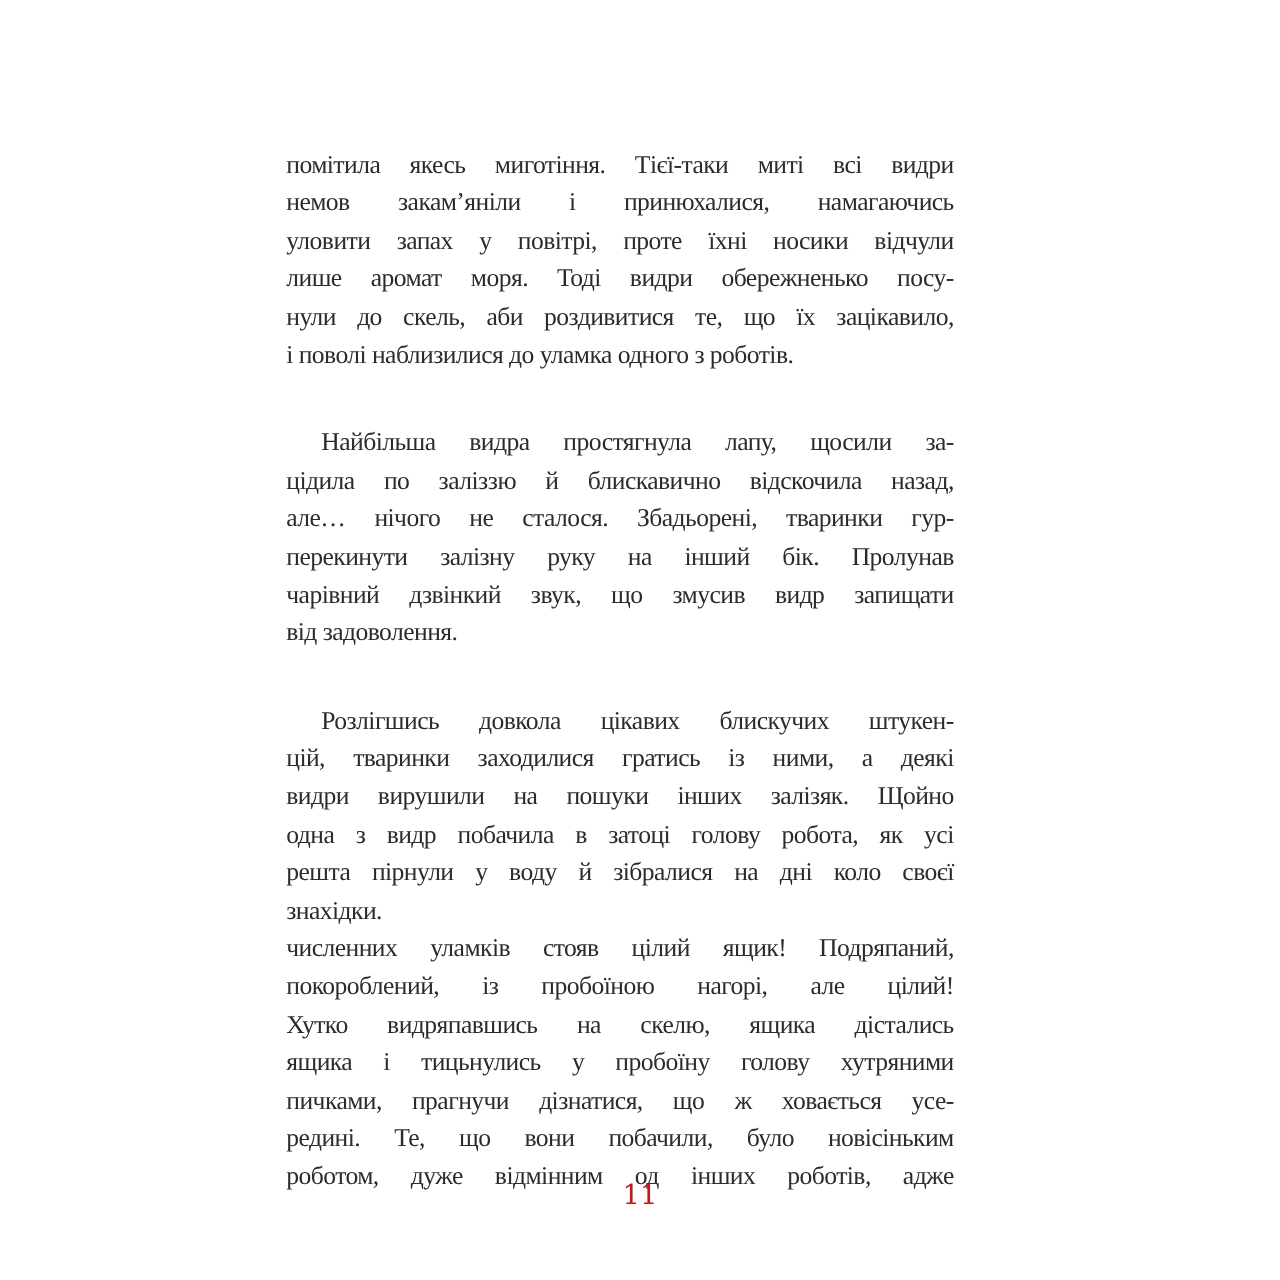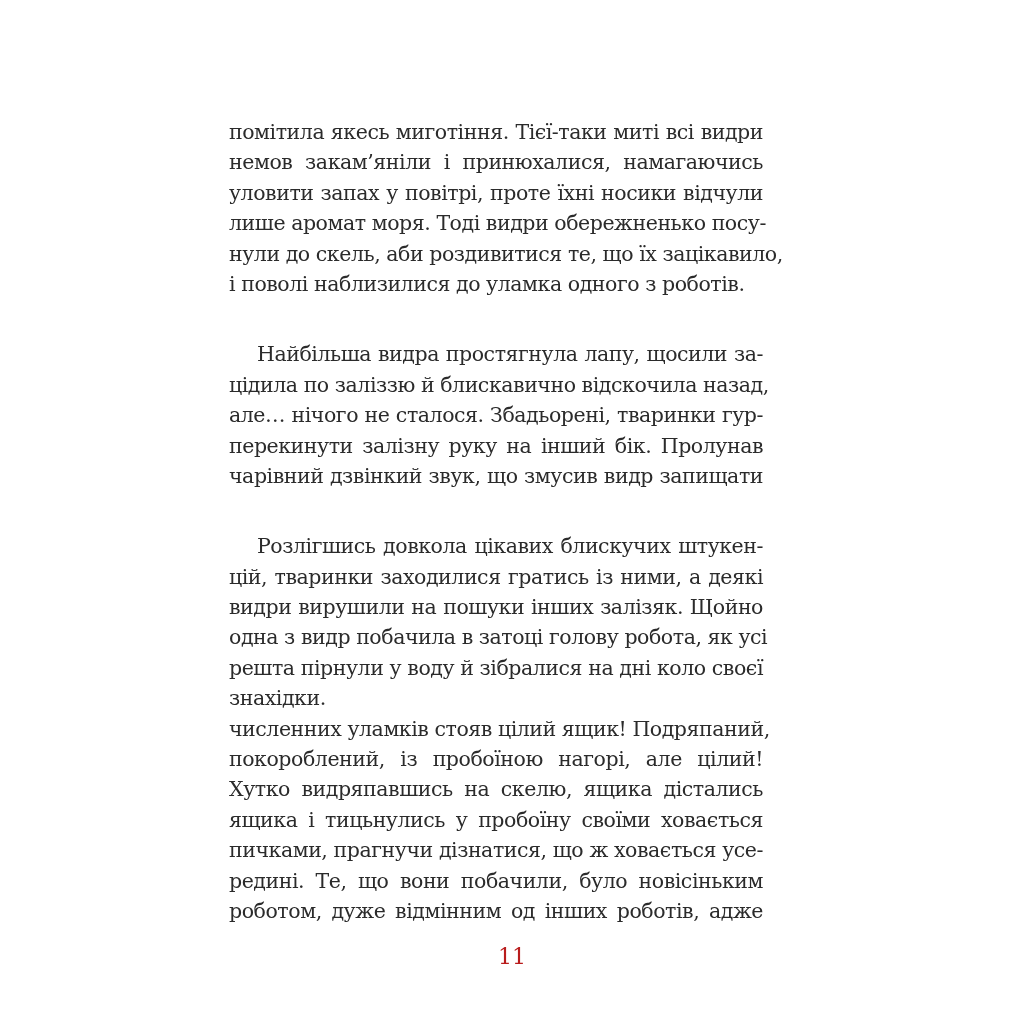--- a/index.html
+++ b/index.html
@@ -28,20 +28,21 @@
       margin: 0;
       text-align: justify;
       text-align-last: left;
     }
     .line {
       display: block;
       text-align: justify;
       text-align-last: justify;
       white-space: nowrap;
       height: 30.4px;
+      font-family: Liberation Serif, serif;
     }
     .line.last {
       text-align-last: left;
     }
     .line.indent {
       padding-left: 28px;
       margin-top: 40px;
     }
     .page-number {
       position: absolute;
@@ -68,35 +69,36 @@
     <span class="line">нули до скель, аби роздивитися те, що їх зацікавило,</span>
     <span class="line last">і поволі наблизилися до уламка одного з роботів.</span>
   </div>
 
   <div class="para">
     <span class="line indent">Найбільша видра простягнула лапу, щосили за-</span>
     <span class="line">цідила по заліззю й блискавично відскочила назад,</span>
     <span class="line">але… нічого не сталося. Збадьорені, тваринки гур-</span>
     <span class="line">перекинути залізну руку на інший бік. Пролунав</span>
     <span class="line">чарівний дзвінкий звук, що змусив видр запищати</span>
+    <span class="line last">від задоволення.</span>
   </div>
 
   <div class="para">
     <span class="line indent">Розлігшись довкола цікавих блискучих штукен-</span>
     <span class="line">цій, тваринки заходилися гратись із ними, а деякі</span>
     <span class="line">видри вирушили на пошуки інших залізяк. Щойно</span>
     <span class="line">одна з видр побачила в затоці голову робота, як усі</span>
     <span class="line">решта пірнули у воду й зібралися на дні коло своєї</span>
     <span class="line last">знахідки.</span>
   </div>
 
   <div class="para">
     <span class="line">численних уламків стояв цілий ящик! Подряпаний,</span>
     <span class="line">покороблений, із пробоїною нагорі, але цілий!</span>
     <span class="line">Хутко видряпавшись на скелю, ящика дістались</span>
-    <span class="line">ящика і тицьнулись у пробоїну своїми ховається</span>
+    <span class="line">ящика і тицьнулись у пробоїну голову хутряними</span>
     <span class="line">пичками, прагнучи дізнатися, що ж ховається усе-</span>
     <span class="line">редині. Те, що вони побачили, було новісіньким</span>
     <span class="line">роботом, дуже відмінним од інших роботів, адже</span>
   </div>
 </div>
 
 <div class="page-number">11</div>
 
 </body></html>

